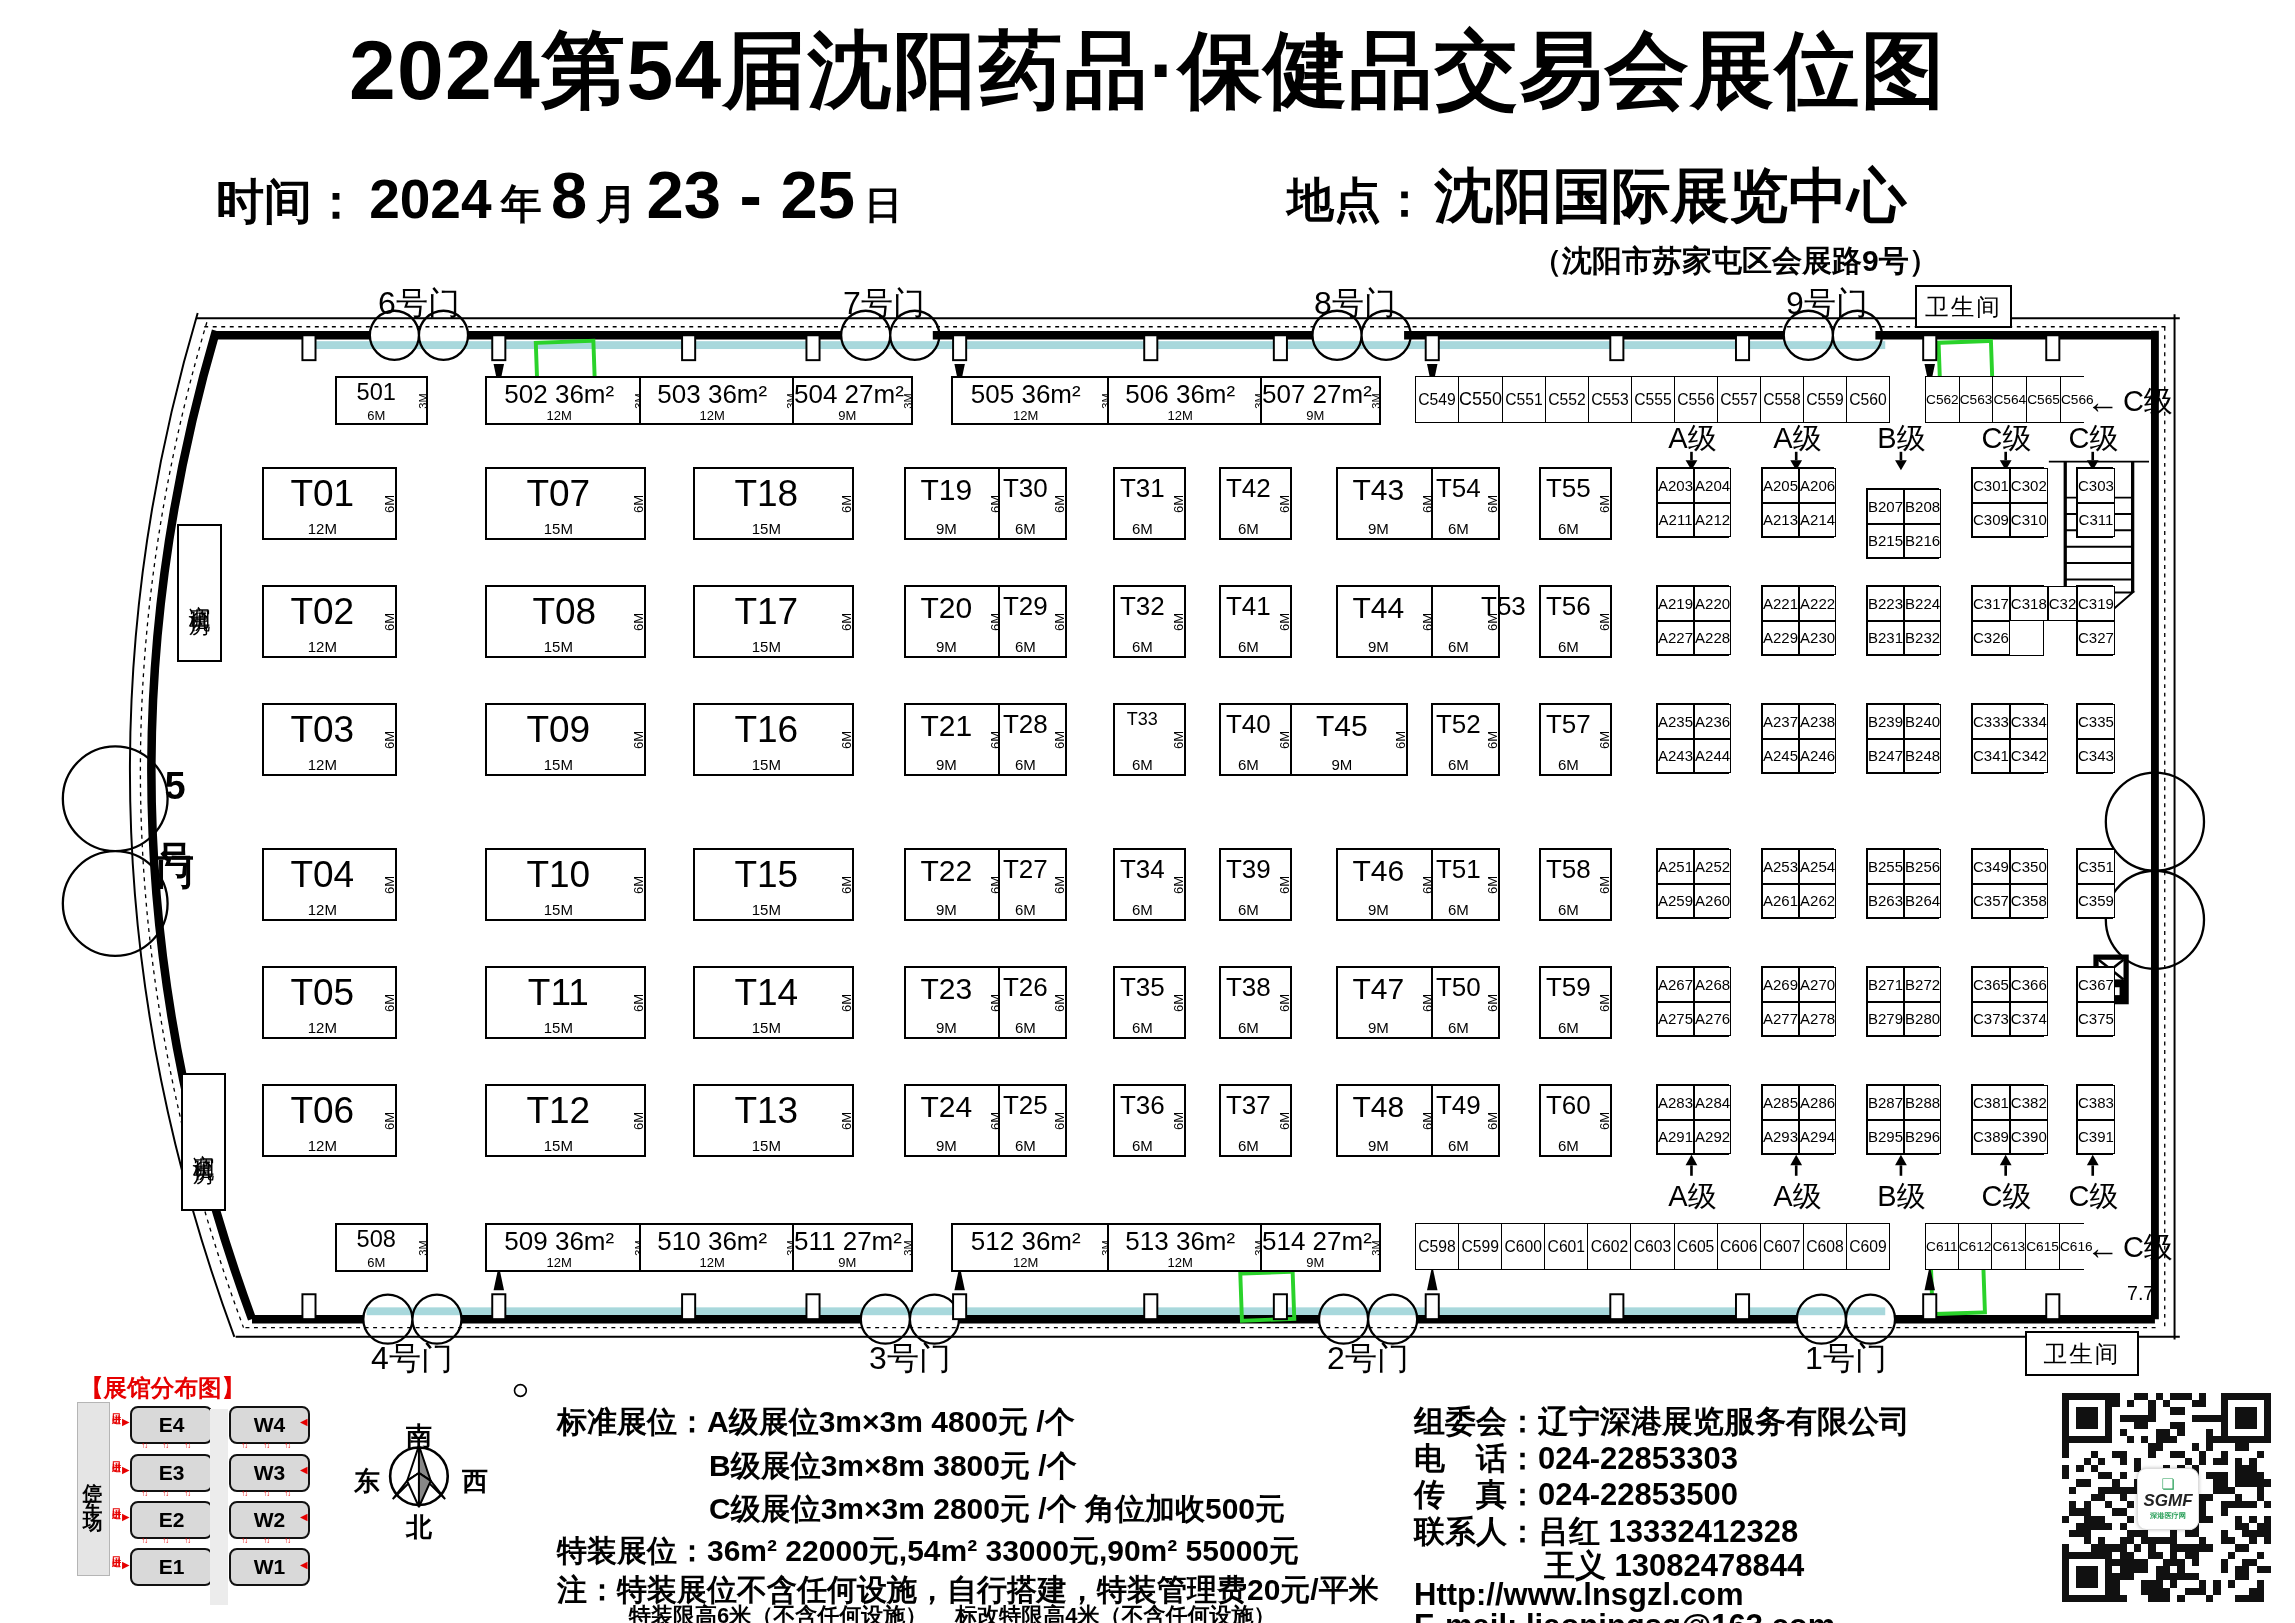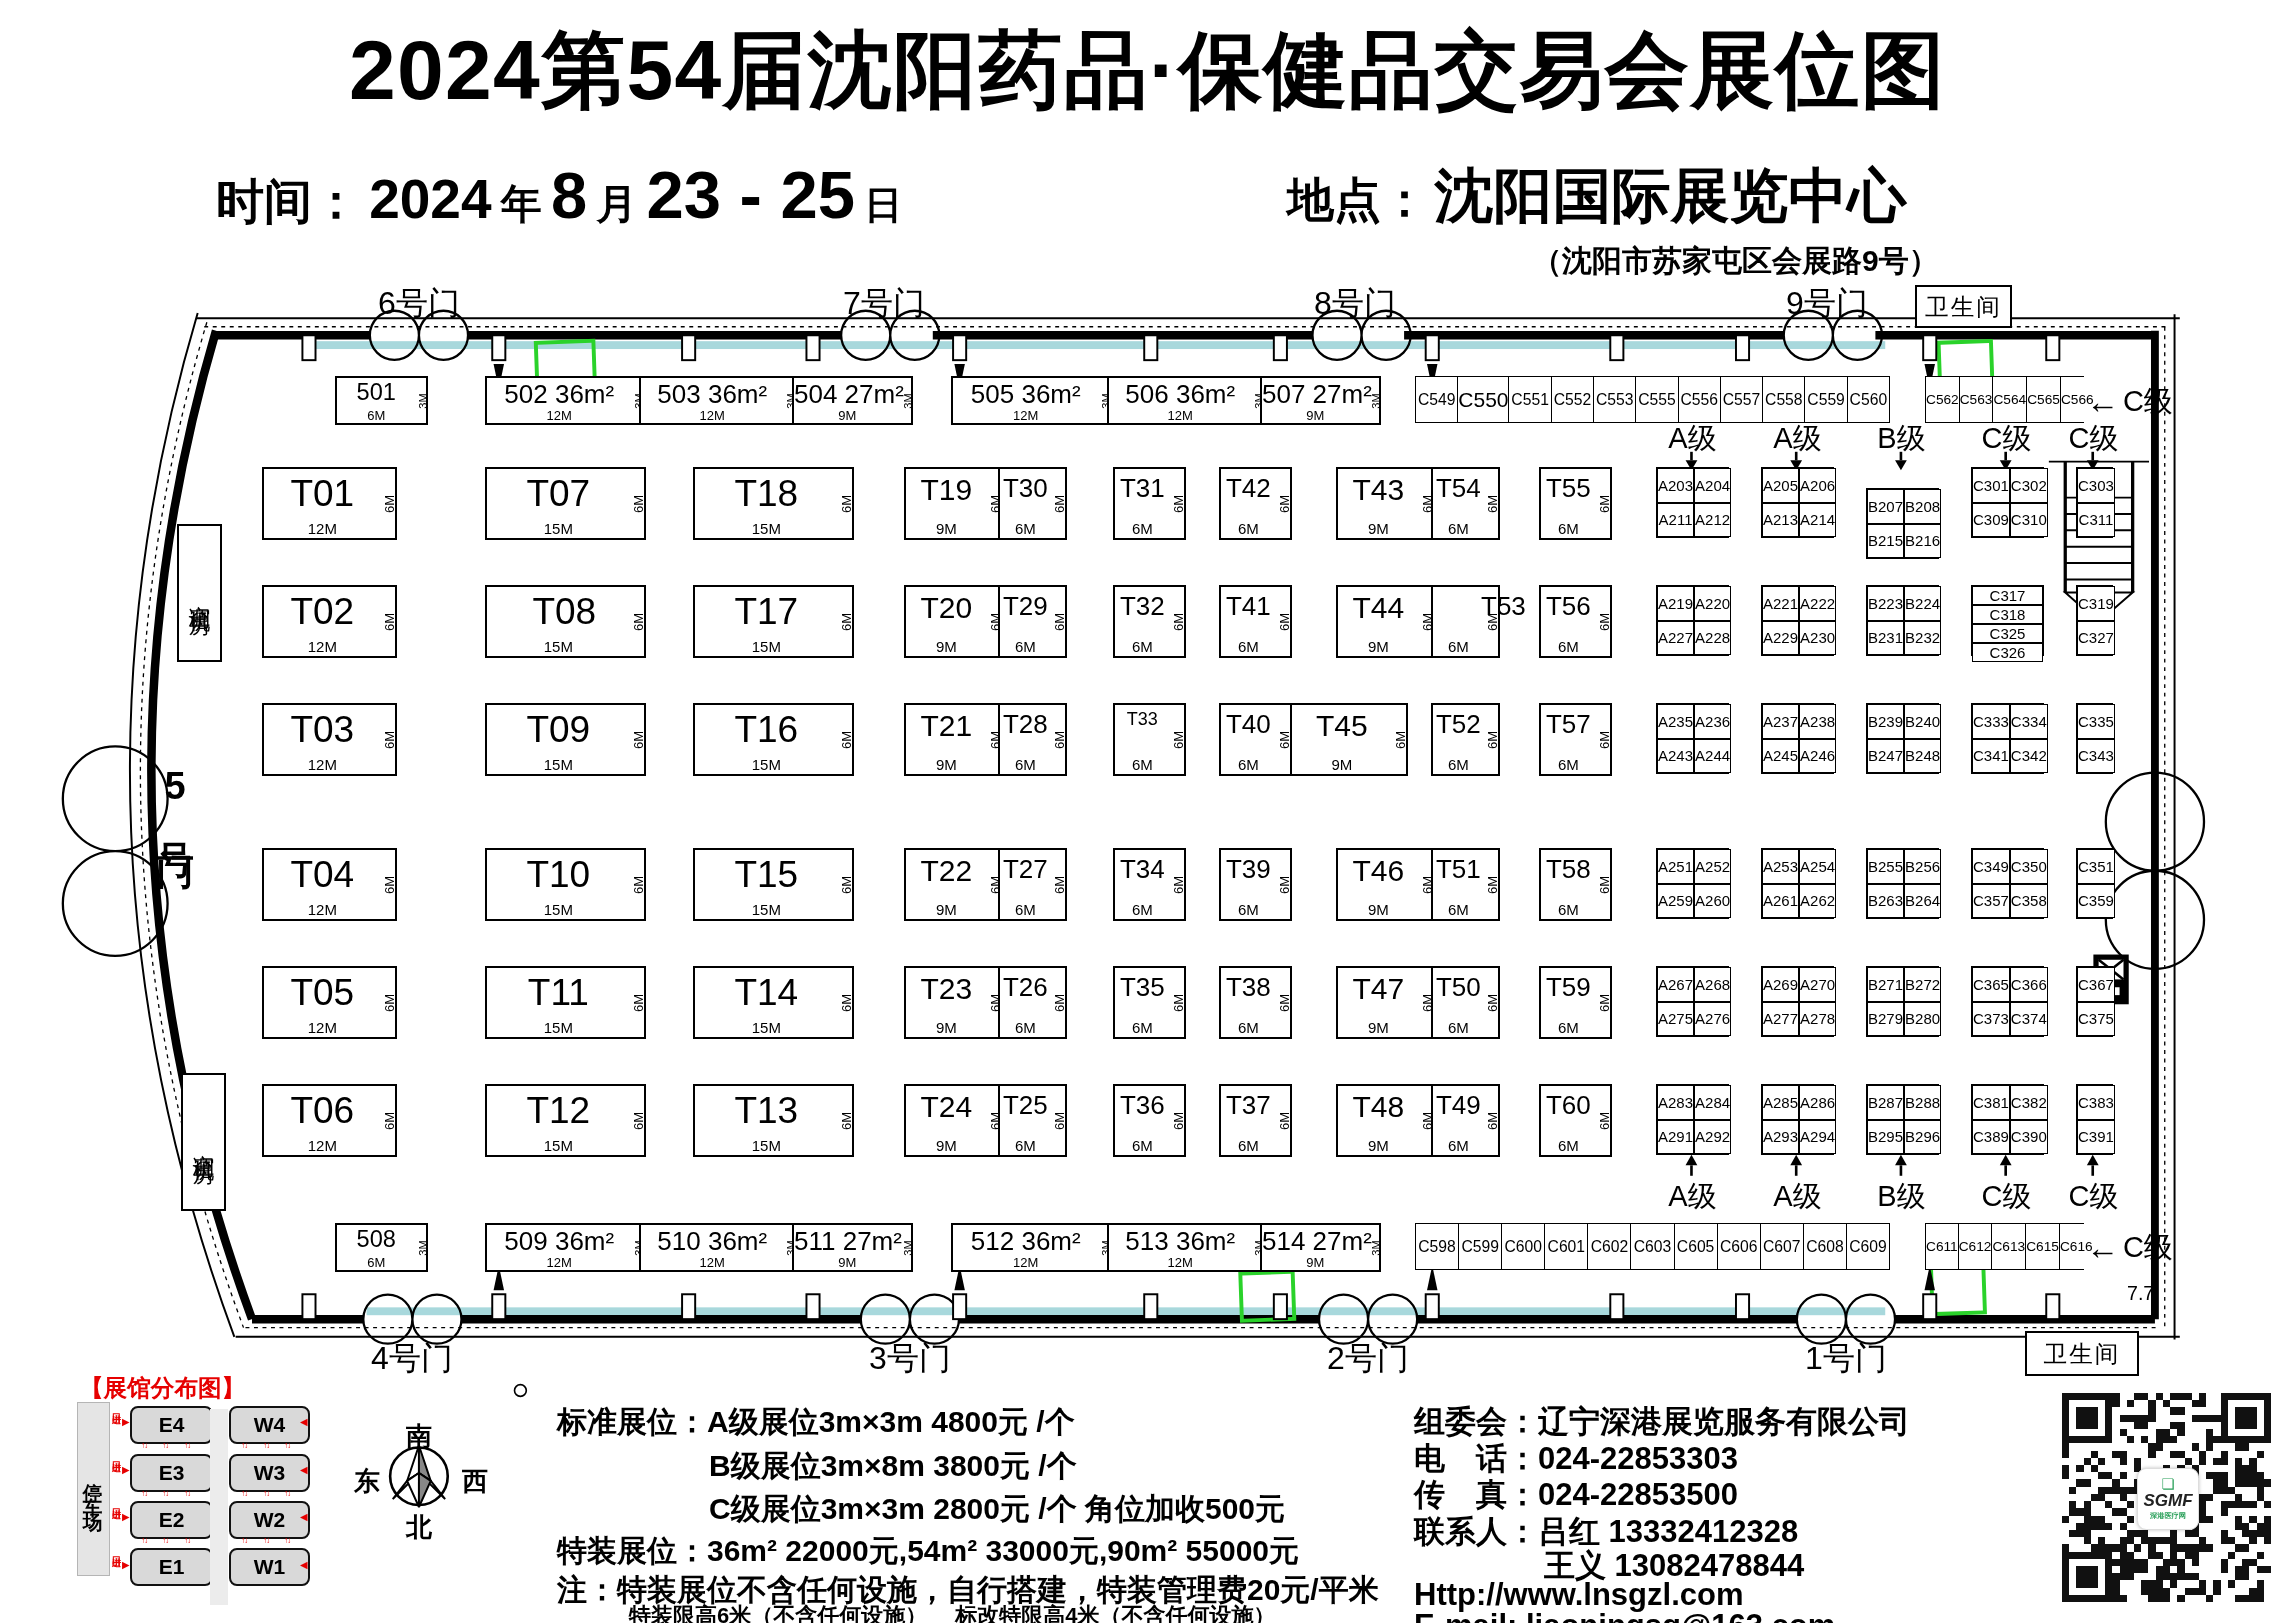--- a/index.html
+++ b/index.html
@@ -266,21 +266,21 @@
         <div class="sp-w">12M</div>
         <div class="sp-side">3M</div>
       </div>
       <div class="booth-sp abs" style="left: 1260px; top: 1223px; width: 117px; height: 45px;">
         <div class="sp-main">514  27m²</div>
         <div class="sp-w">9M</div>
         <div class="sp-side">3M</div>
       </div>
       <div class="strip abs" style="left: 1415px; top: 376px; width: 473px; height: 45px;">
         <div class="s-cell" style="font-size: 15.7px;">C549</div>
-        <div class="s-cell" style="font-size: 21px;">C550</div>
+        <div class="s-cell" style="font-size: 18px;">C550</div>
         <div class="s-cell" style="font-size: 15.7px;">C551</div>
         <div class="s-cell" style="font-size: 15.7px;">C552</div>
         <div class="s-cell" style="font-size: 15.7px;">C553</div>
         <div class="s-cell" style="font-size: 15.7px;">C555</div>
         <div class="s-cell" style="font-size: 15.7px;">C556</div>
         <div class="s-cell" style="font-size: 15.7px;">C557</div>
         <div class="s-cell" style="font-size: 15.7px;">C558</div>
         <div class="s-cell" style="font-size: 15.7px;">C559</div>
         <div class="s-cell" style="font-size: 15.7px;">C560</div>
       </div>
@@ -650,21 +650,21 @@
         <div class="q-cell">A222</div>
         <div class="q-cell">A229</div>
         <div class="q-cell">A230</div>
       </div>
       <div class="quad abs" style="left: 1866px; top: 585px; width: 71px; height: 69px; grid-template-columns: 1fr 1fr;">
         <div class="q-cell">B223</div>
         <div class="q-cell">B224</div>
         <div class="q-cell">B231</div>
         <div class="q-cell">B232</div>
       </div>
-      <div class="quad abs" style="left: 1971px; top: 585px; width: 71px; height: 69px; grid-template-columns: 1fr;">
+      <div class="quad abs" style="left: 1971px; top: 585px; width: 71px; height: 69px; grid-template-columns: 1fr 1fr 1fr;">
         <div class="q-cell">C317</div>
         <div class="q-cell">C318</div>
         <div class="q-cell">C325</div>
         <div class="q-cell">C326</div>
       </div>
       <div class="quad abs" style="left: 2076px; top: 585px; width: 35px; height: 69px; grid-template-columns: 1fr;">
         <div class="q-cell">C319</div>
         <div class="q-cell">C327</div>
       </div>
       <div class="quad abs" style="left: 1656px; top: 703px; width: 71px; height: 69px; grid-template-columns: 1fr 1fr;">

